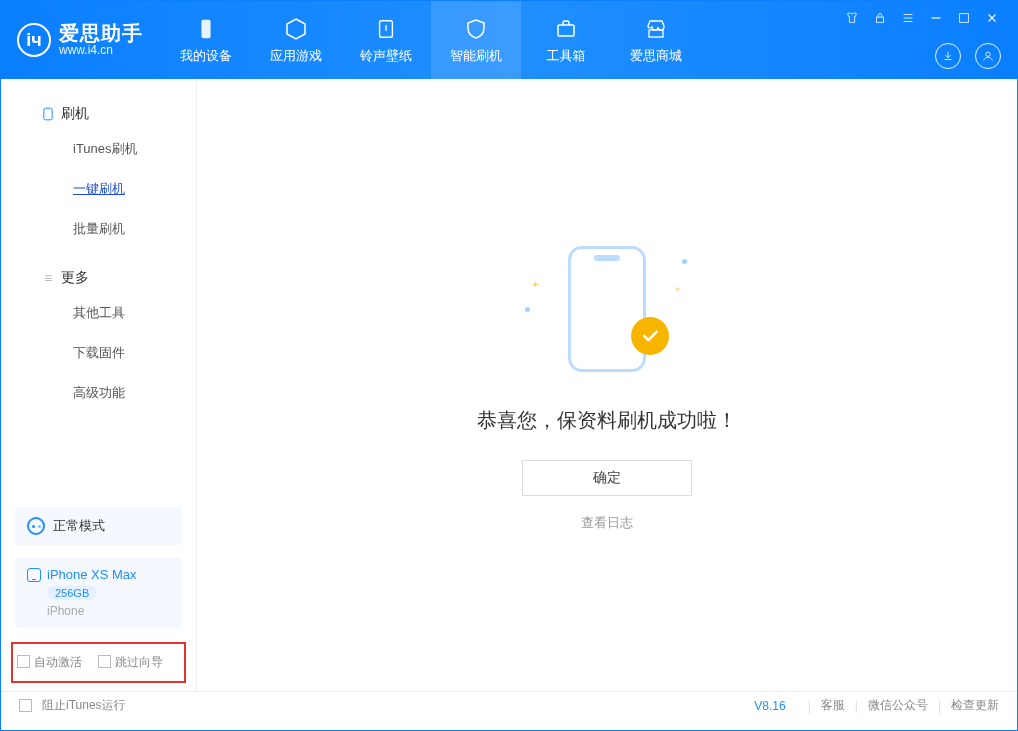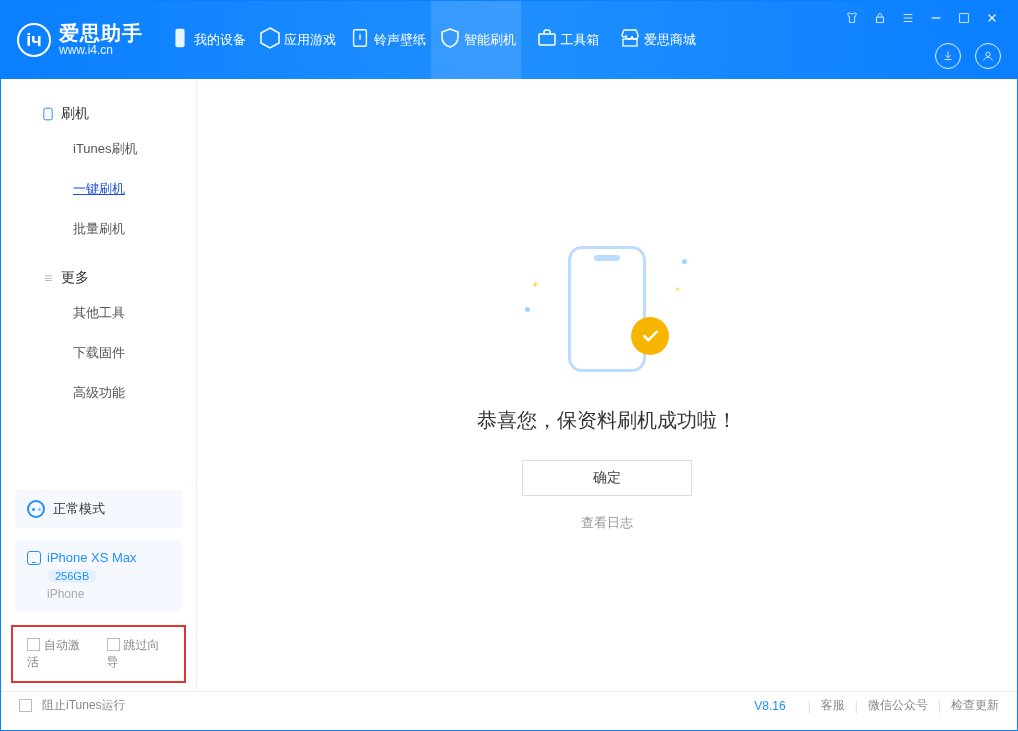--- a/index.html
+++ b/index.html
@@ -6,21 +6,21 @@
 body { background: #fff; width: 1018px; height: 731px; overflow: hidden; border: 1px solid #0a7fff; }
 
 
 .header { height: 78px; background: linear-gradient(90deg,#0a7fff 0%,#1f8fff 50%,#0a7fff 100%); display: flex; align-items: stretch; color: #fff; position: relative; }
 .logo-wrap { display:flex; align-items:center; padding: 0 18px 0 16px; }
 .logo-circle { width: 34px; height: 34px; border:2px solid #fff; border-radius:50%; display:flex; align-items:center; justify-content:center; font-weight:bold; font-size:18px; margin-right:8px;}
 .logo-text { line-height:1.1; }
 .logo-text .big { font-size:20px; font-weight:bold; letter-spacing:1px;}
 .logo-text .small { font-size:12px; opacity:.9;}
 .tabs { display:flex; align-items:stretch; flex:1; }
-.tab { width:90px; display:flex; flex-direction:row; align-items:center; justify-content:center; cursor:pointer; position:relative;}
+.tab { width:90px; display:flex; flex-direction:column; align-items:center; justify-content:center; cursor:pointer; position:relative;}
 .tab.active { background: rgba(255,255,255,0.12); }
 .tab .ticon { width:28px; height:28px; display:flex; align-items:center; justify-content:center; margin-bottom:4px;}
 .tab .tlabel { font-size:13px; }
 .header-right { position:absolute; right:16px; top:8px; display:flex; gap:10px; align-items:center;}
 .header-right .winicon { width:18px; height:18px; display:flex; align-items:center; justify-content:center; cursor:pointer; opacity:.9;}
 .header-icons2 { position:absolute; right:16px; bottom:10px; display:flex; gap:14px; align-items:center;}
 .header-icons2 .circ { width:26px; height:26px; border:1.5px solid #fff; border-radius:50%; display:flex; align-items:center; justify-content:center; cursor:pointer; opacity:.9;}
 
 
 .body { display:flex; height:612px; }
@@ -34,21 +34,21 @@
 .mode-box, .device-box { margin: 6px 14px; background:#f5f9ff; padding:10px 12px; border-radius:2px; font-size:13px; color:#333;}
 .mode-box { display:flex; align-items:center; gap:8px; margin-top:auto;}
 .mode-icon { width:18px;height:18px;border:2px solid #1f8fff;border-radius:50%;display:flex;align-items:center;justify-content:center;}
 .mode-icon .dots{display:flex;gap:3px;} .mode-icon .d{width:3px;height:3px;border-radius:50%;background:#1f8fff;}
 .device-box .dn { color:#1f8fff; font-weight:500; display:flex; align-items:center; gap:6px;}
 .device-box .cap { display:inline-block; margin-top:4px; margin-left:20px; font-size:11px; padding:1px 8px; border-radius:9px; background:#e6f1ff; color:#1f8fff;}
 .device-box .sub { margin-top:4px; margin-left:20px; color:#aaa; font-size:12px;}
 .device-box .dphone{width:14px;height:14px;border:1.5px solid #1f8fff;border-radius:3px;position:relative;}
 .device-box .dphone::after{content:"";position:absolute;left:50%;bottom:1px;width:4px;height:1px;background:#1f8fff;transform:translateX(-50%);}
 
-.opt-row { display:flex; gap:16px; align-items:center; padding:10px 14px; border:2px solid #e1362f; margin:8px 10px;}
+.opt-row { display:flex; gap:16px; align-items:center; padding:10px 4px; border:2px solid #e1362f; margin:8px 10px;}
 .chk { width:13px; height:13px; border:1px solid #bbb; display:inline-block; margin-right:4px; vertical-align:-2px; cursor:pointer;}
 .opt-row label { font-size:12px; color:#888;}
 
 
 .main { flex:1; display:flex; flex-direction:column; align-items:center; justify-content:center; }
 .illust { position:relative; width:140px; height:140px; margin-bottom:28px; display:flex; align-items:center; justify-content:center;}
 .phone { width:78px; height:126px; border:3px solid #bcdcff; border-radius:14px; background:#fff; position:relative;}
 .phone::before{content:"";position:absolute;top:6px;left:50%;transform:translateX(-50%);width:26px;height:6px;border-radius:3px;background:#bcdcff;}
 .check-badge { position:absolute; right:8px; bottom:24px; width:38px; height:38px; border-radius:50%; background:#f7b500; display:flex; align-items:center; justify-content:center;}
 .check-badge svg { width:20px; height:20px; }

